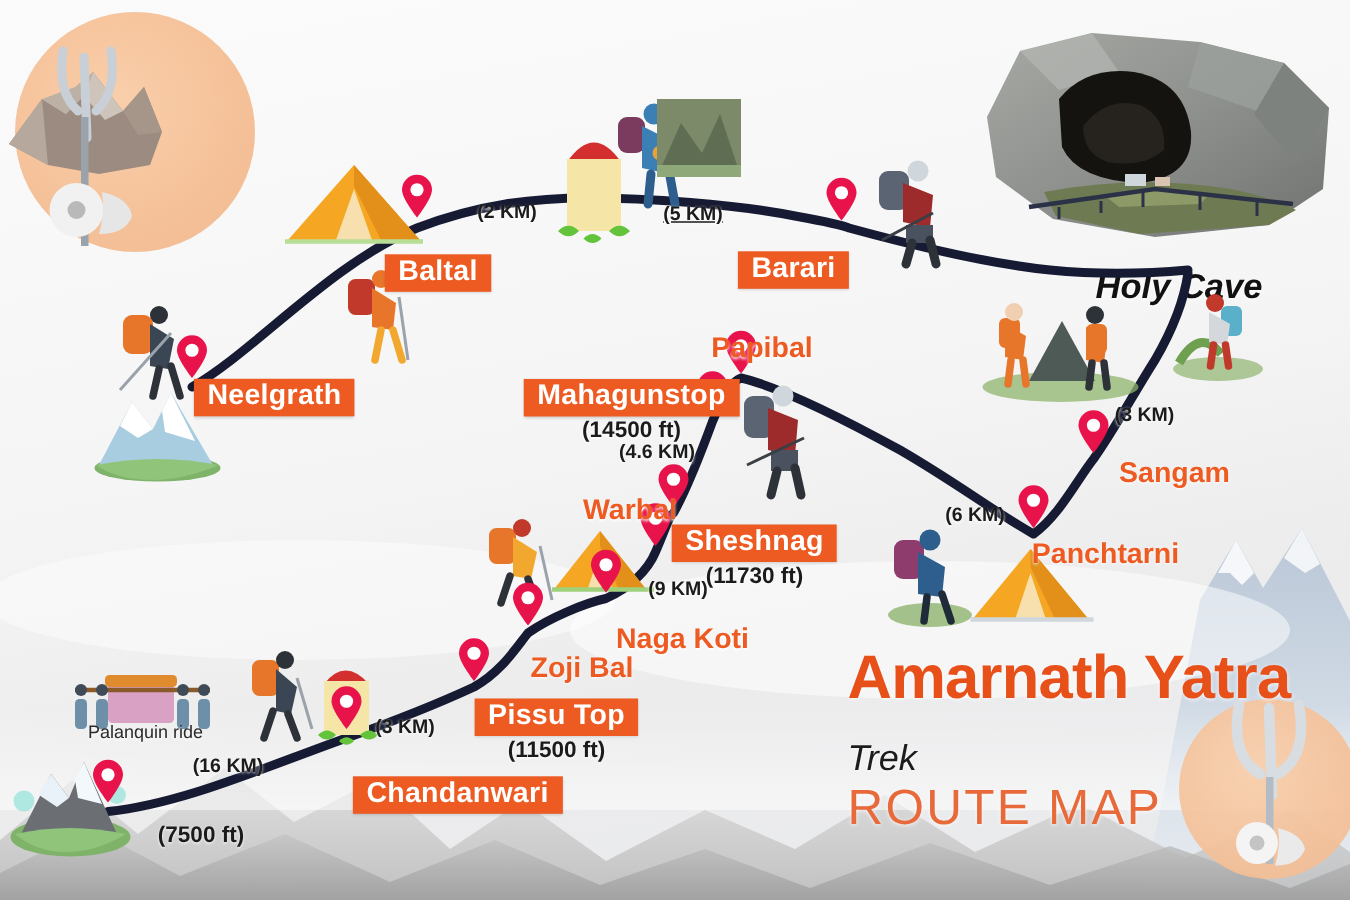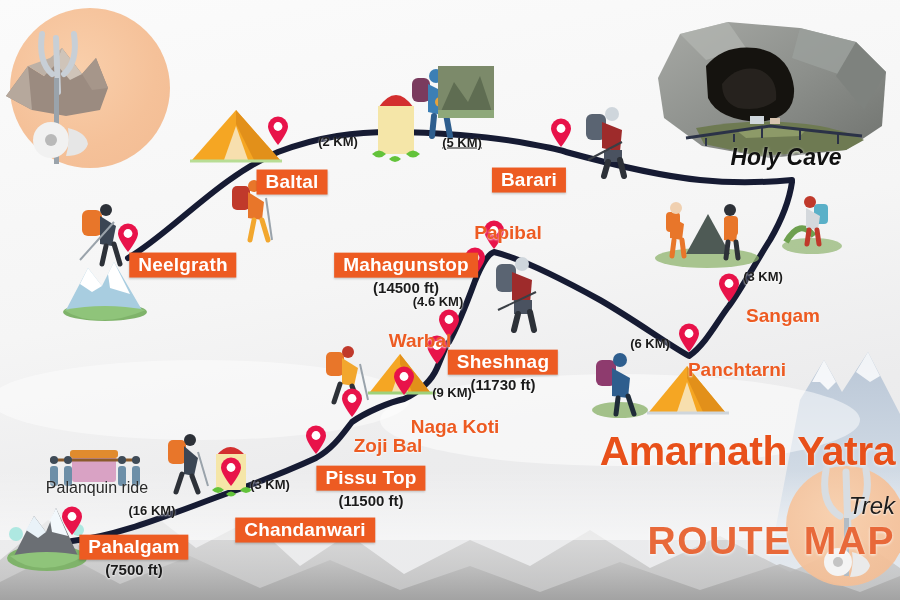--- a/index.html
+++ b/index.html
@@ -60,41 +60,40 @@
     text-shadow:0 1px 2px rgba(255,255,255,.95);
   }
   .holy-cave-lbl {
     position:absolute; transform:translate(-50%,-50%);
     font-size:23px; font-weight:bold; font-style:italic;
     color:#111; white-space:nowrap;
     text-shadow:0 1px 3px rgba(255,255,255,.95);
   }
   .caption {
     position:absolute; transform:translate(-50%,-50%);
-    font-size:16px; color:#2a2a2a; white-space:nowrap;
+    font-size:12px; color:#2a2a2a; white-space:nowrap;
     text-shadow:0 1px 2px rgba(255,255,255,.9);
   }
 
   
-  .title-wrap { position:absolute; text-align:right; }
+  .title-wrap { position:absolute; text-align:left; }
   .title-main {
     font-size:41px; font-weight:bold; color:#E8501A;
     letter-spacing:-.5px; white-space:nowrap;
     text-shadow:0 1px 3px rgba(255,255,255,.8);
   }
   .title-sub {
     font-size:24px; font-style:italic; color:#1c1c1c;
     margin-top:17px;
     text-shadow:0 1px 2px rgba(255,255,255,.85);
   }
   .title-third {
-    font-size:39px; color:#E8693A; letter-spacing:1.5px;
+    font-size:33px; color:#E8693A; letter-spacing:1.5px;
     margin-top:-1px; white-space:nowrap;
     text-shadow:0 1px 3px rgba(255,255,255,.8);
-    font-weight:bold;
   }
 
   
   .photo { position:absolute; }
   .circle-peach {
     position:absolute; border-radius:50%;
     background:radial-gradient(circle at 42% 38%,#f9cfab 0%,#f5c199 58%,#f2bb92 100%);
   }
 </style>
 </head>
@@ -176,21 +175,21 @@
       <path d="M46 110 Q110 98 170 108 Q200 114 214 122 L196 132 L110 138 L54 126 Z" fill="#6e7a52"></path>
       <path d="M86 112 Q120 106 156 112 L150 118 L96 120 Z" fill="#8d9a68"></path>
 
       <rect x="100" y="98" width="14" height="8" fill="#cfd6dc"></rect>
       <rect x="120" y="100" width="10" height="6" fill="#d8c4b0"></rect>
 
       <path d="M36 120 L120 108 L212 118" stroke="#2b3247" stroke-width="3" fill="none"></path>
       <path d="M56 120 L56 128 M84 116 L84 124 M112 110 L112 120 M150 112 L150 122 M188 116 L188 126" stroke="#2b3247" stroke-width="2"></path>
     </svg>
   </div>
-  <div class="holy-cave-lbl" style="left:786px;top:157px;">Holy Cave</div>
+  <div class="holy-cave-lbl" style="left:786px;top:191px;">Holy Cave</div>
 
   <svg class="route-svg" viewBox="0 0 900 600">
 
     <path d="M72 541 C 120 536, 170 514, 231 492 C 262 481, 290 470, 316 458
              C 334 448, 344 432, 352 422 C 366 412, 390 402, 404 399
              C 420 392, 432 380, 437 368 C 444 352, 446 344, 449 342
              C 458 326, 468 300, 475 281 C 482 264, 488 254, 494 252
              C 520 258, 560 278, 600 300 C 638 322, 664 342, 689 356
              C 706 344, 718 320, 729 306 C 742 288, 756 262, 770 240
              C 784 216, 790 196, 792 182" fill="none" stroke="#161B33" stroke-width="6" stroke-linecap="round" stroke-linejoin="round"></path>
@@ -501,28 +500,28 @@
         </svg>
       </div>
       <div class="pin" style="left: 128px; top: 253px;">
         <svg viewBox="0 0 22 30">
           <path d="M11 29 C11 29 21 16.5 21 10.5 A10 10 0 0 0 1 10.5 C1 16.5 11 29 11 29 Z" fill="#E8134A"></path>
           <circle cx="11" cy="10.5" r="4.4" fill="#ffffff"></circle>
         </svg>
       </div>
     </div>
   <div id="labels">
-      <div class="lbl" style="left: 134px; top: 556px;"><span class="name-box">Pahalgam</span><span class="alt">(7500 ft)</span></div>
+      <div class="lbl" style="left: 134px; top: 556px;"><span class="alt">(7500 ft)</span></div>
       <div class="lbl" style="left: 305px; top: 530px;"><span class="name-box">Chandanwari</span></div>
       <div class="lbl" style="left: 371px; top: 487px;"><span class="name-box">Pissu Top</span><span class="alt">(11500 ft)</span></div>
       <div class="lbl" style="left: 388px; top: 438px;"><span class="name-plain">Zoji Bal</span></div>
       <div class="lbl" style="left: 455px; top: 419px;"><span class="name-plain">Naga Koti</span></div>
       <div class="lbl" style="left: 503px; top: 371px;"><span class="name-box">Sheshnag</span><span class="alt">(11730 ft)</span></div>
       <div class="lbl" style="left: 420px; top: 333px;"><span class="name-plain">Warbal</span></div>
-      <div class="lbl" style="left: 406px; top: 274px;"><span class="name-box">Mahagunstop</span><span class="alt">(14500 ft)</span></div>
+      <div class="lbl" style="left: 421px; top: 274px;"><span class="name-box">Mahagunstop</span><span class="alt">(14500 ft)</span></div>
       <div class="lbl" style="left: 508px; top: 225px;"><span class="name-plain">Papibal</span></div>
       <div class="lbl" style="left: 737px; top: 362px;"><span class="name-plain">Panchtarni</span></div>
       <div class="lbl" style="left: 783px; top: 308px;"><span class="name-plain">Sangam</span></div>
       <div class="lbl" style="left: 529px; top: 180px;"><span class="name-box">Barari</span></div>
       <div class="lbl" style="left: 292px; top: 182px;"><span class="name-box">Baltal</span></div>
       <div class="lbl" style="left: 183px; top: 265px;"><span class="name-box">Neelgrath</span></div>
     </div>
   <div id="dists">
       <div class="dist" style="left: 152px; top: 510px;">(16 KM)</div>
       <div class="dist" style="left: 270px; top: 484px;">(3 KM)</div>

